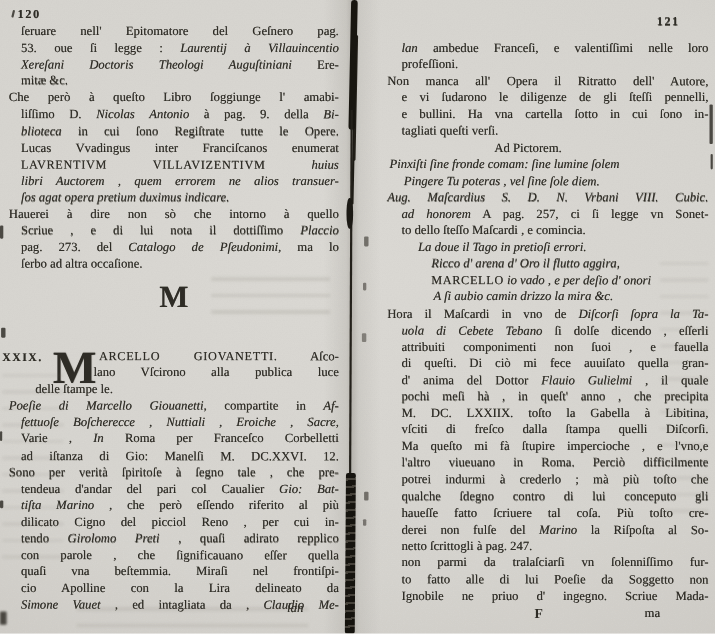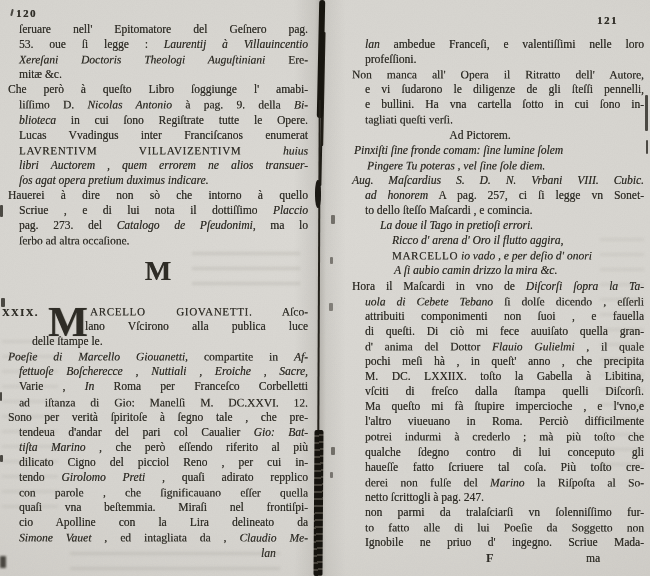--- a/index.html
+++ b/index.html
@@ -5,21 +5,21 @@
   html,body{margin:0;padding:0;}
   body{
     width:650px;height:576px;position:relative;overflow:hidden;
     background:
       radial-gradient(120% 95% at 48% 40%, #dcdad5 0%, #d7d5d0 55%, #c9c6c0 100%);
     font-family:"Liberation Serif","DejaVu Serif",serif;
     color:#2e2c26;
   }
   .col{position:absolute;}
   #colL1{left:8px;top:22px;width:300px;}
-  #colL2{left:8px;top:304px;width:300px;}
+  #colL2{left:8px;top:317px;width:300px;}
   #colR{left:352px;top:24px;width:292px;}
   .tl{
     font-size:11.5px;line-height:15.1px;height:15.1px;overflow:visible;
     white-space:normal;
     text-shadow:0.2px 0.2px 0.45px rgba(42,40,32,0.65);
   }
   .tl:nth-child(3n){transform:translateY(0.3px) rotate(0.05deg);}
   .tl:nth-child(4n){transform:translateY(-0.2px);}
   .j{text-align:justify;text-align-last:justify;}
   .ctr{text-align:center;padding-right:36px;}

